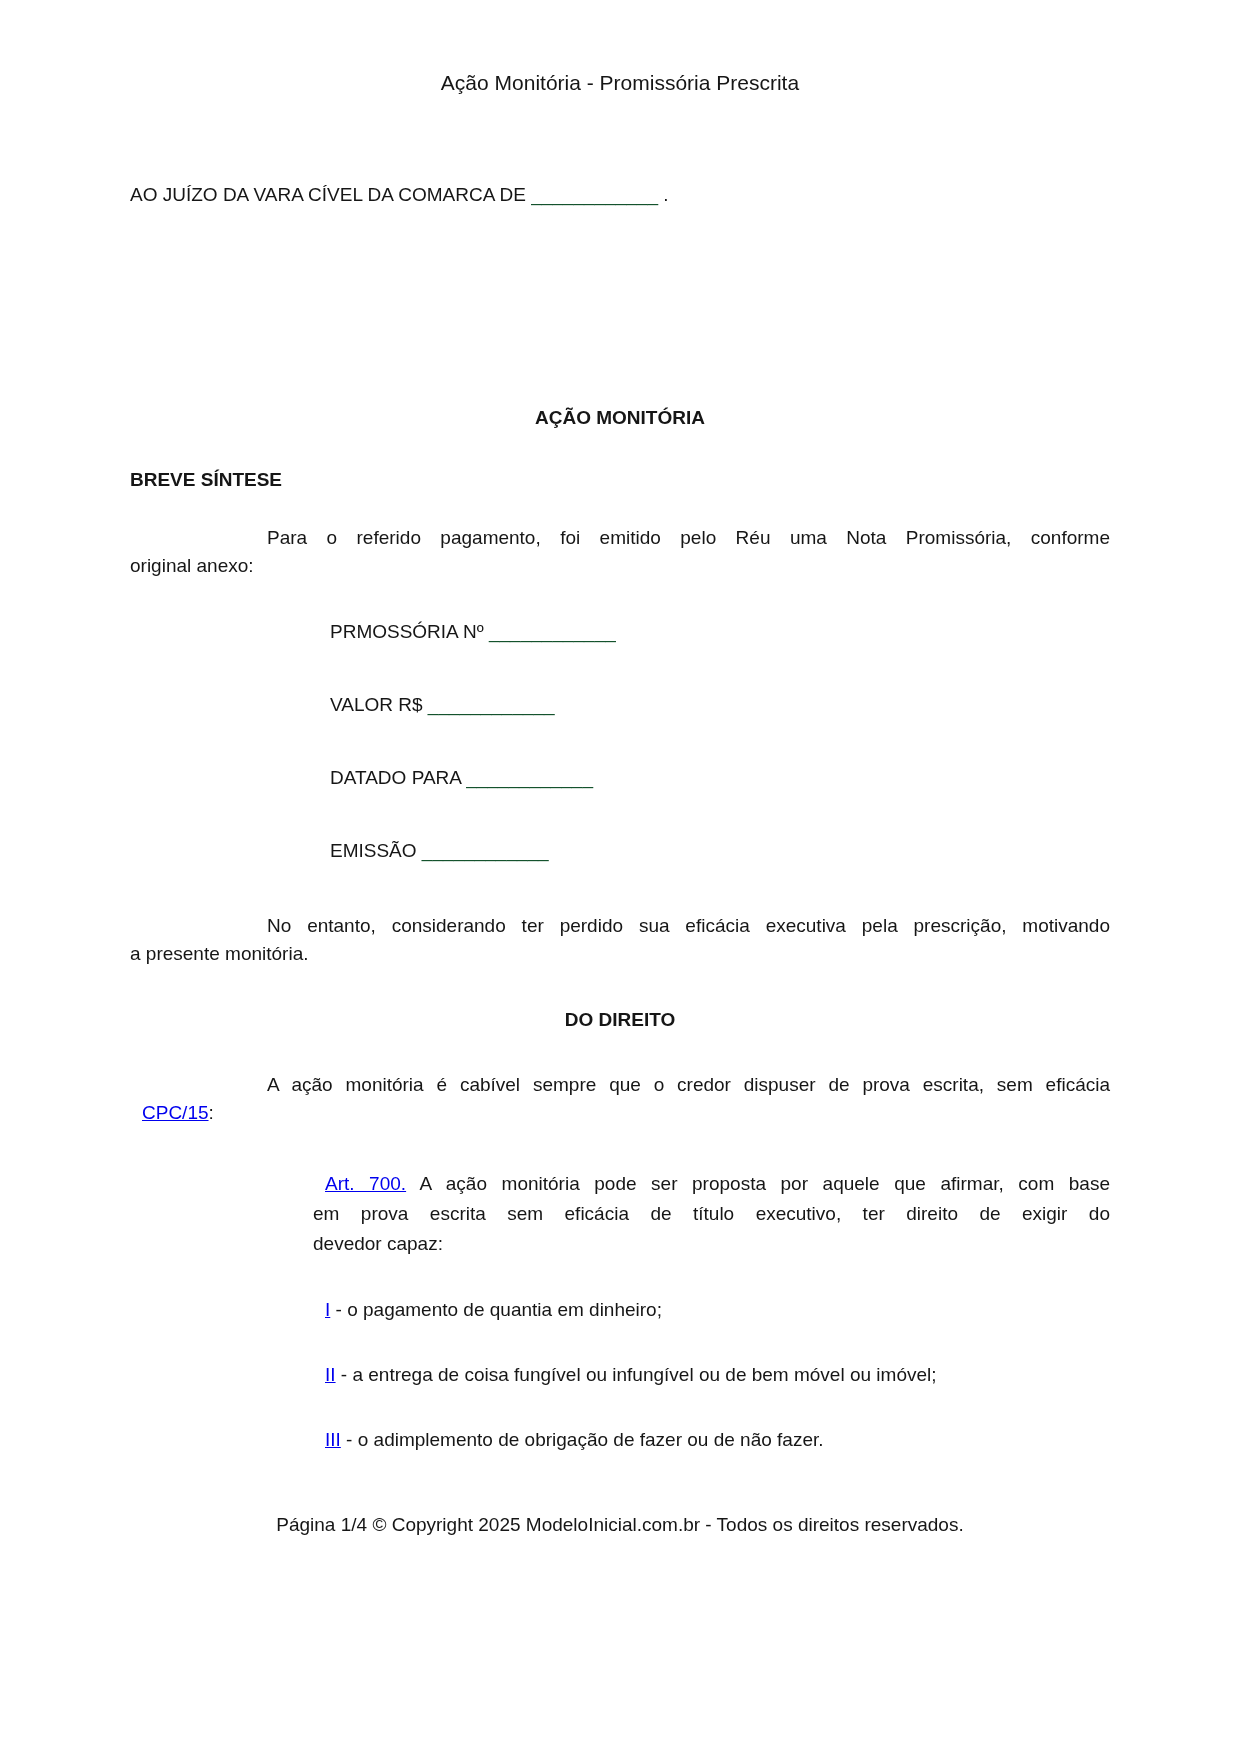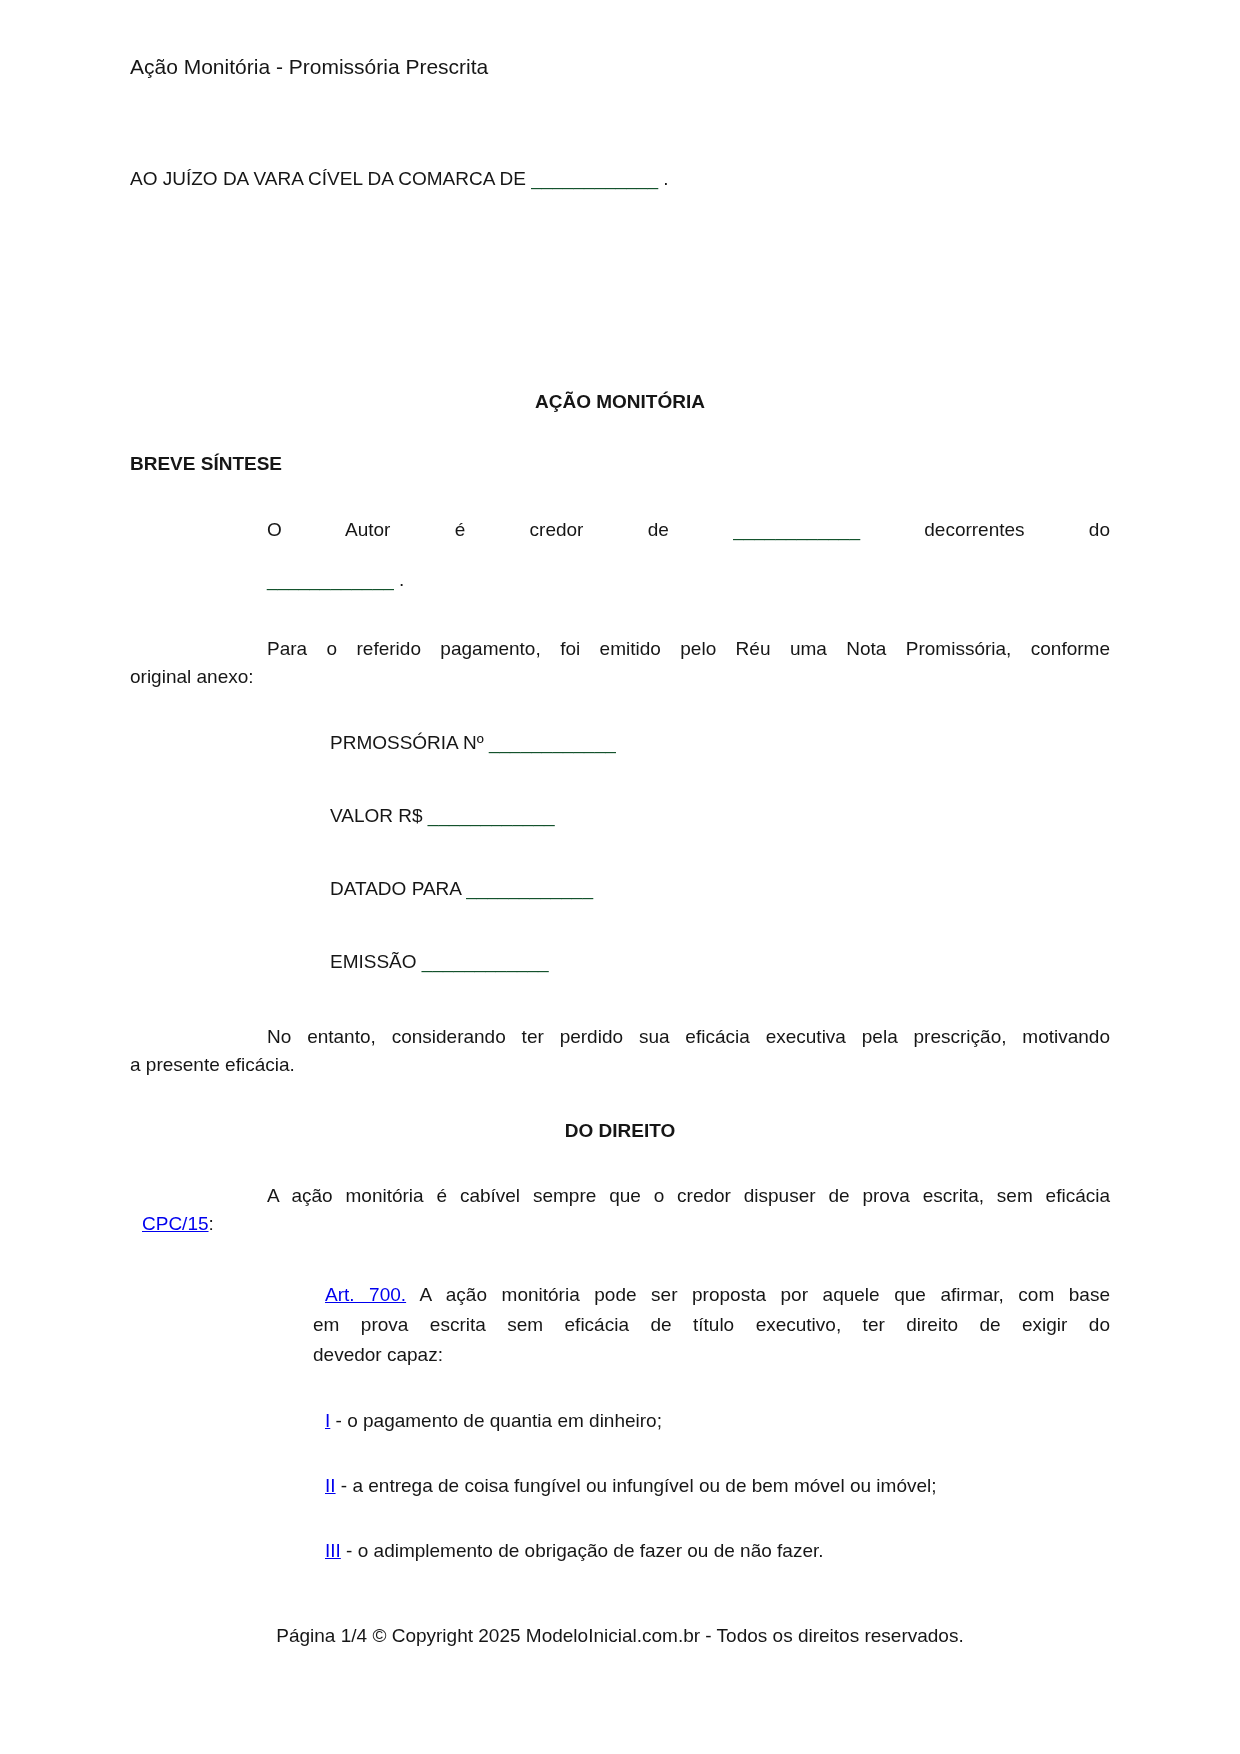--- a/index.html
+++ b/index.html
@@ -10,22 +10,24 @@
     box-sizing: border-box;
     padding: 52px 130px 0 130px;
     background: #ffffff;
     font-family: "Liberation Sans", "DejaVu Sans", sans-serif;
     font-size: 19px;
     line-height: 28px;
     color: #161616;
     overflow: hidden;
   }
   .doc-title {
+    text-align: center;
     font-size: 21px;
     line-height: 30px;
+    margin-top: 16px;
   }
   .addressing { margin-top: 83px; white-space: nowrap; }
   .blank { white-space: nowrap; color: #14532d; }
   .suffix-dot { }
   .h-center {
     margin-top: 195px;
     text-align: center;
     font-weight: bold;
   }
   .h-left {
@@ -76,30 +78,20 @@
 
   <div class="addressing">
     <span>AO JUÍZO DA VARA CÍVEL DA COMARCA DE</span>
     <span class="blank">____________</span><span class="suffix-dot"> .</span>
   </div>
 
   <div class="h-center">AÇÃO MONITÓRIA</div>
 
   <div class="h-left h-breve">BREVE SÍNTESE</div>
 
-  <div class="p-autor">
-    <div class="jline indent">
-      <span>O Autor é credor de</span>
-      <span class="blank">____________</span>
-      <span>decorrentes do</span>
-    </div>
-    <div class="indent">
-      <span class="blank">____________</span><span> .</span>
-    </div>
-  </div>
 
   <div class="p-para">
     <div class="jline indent">Para o referido pagamento, foi emitido pelo Réu uma Nota Promissória, conforme</div>
     <div>original anexo:</div>
   </div>
 
   <div class="field-row field-1">
     <span>PRMOSSÓRIA Nº</span>
     <span class="blank">____________</span>
   </div>
@@ -114,21 +106,21 @@
     <span class="blank">____________</span>
   </div>
 
   <div class="field-row field-n">
     <span>EMISSÃO</span>
     <span class="blank">____________</span>
   </div>
 
   <div class="p-entanto">
     <div class="jline indent">No entanto, considerando ter perdido sua eficácia executiva pela prescrição, motivando</div>
-    <div>a presente eficácia.</div>
+    <div>a presente monitória.</div>
   </div>
 
   <div class="h-left h-direito">DO DIREITO</div>
 
   <div class="p-cabivel">
     <div class="jline indent">A ação monitória é cabível sempre que o credor dispuser de prova escrita, sem eficácia</div>
     <div>
       <a class="link">CPC/15</a><span>:</span>
     </div>
   </div>

